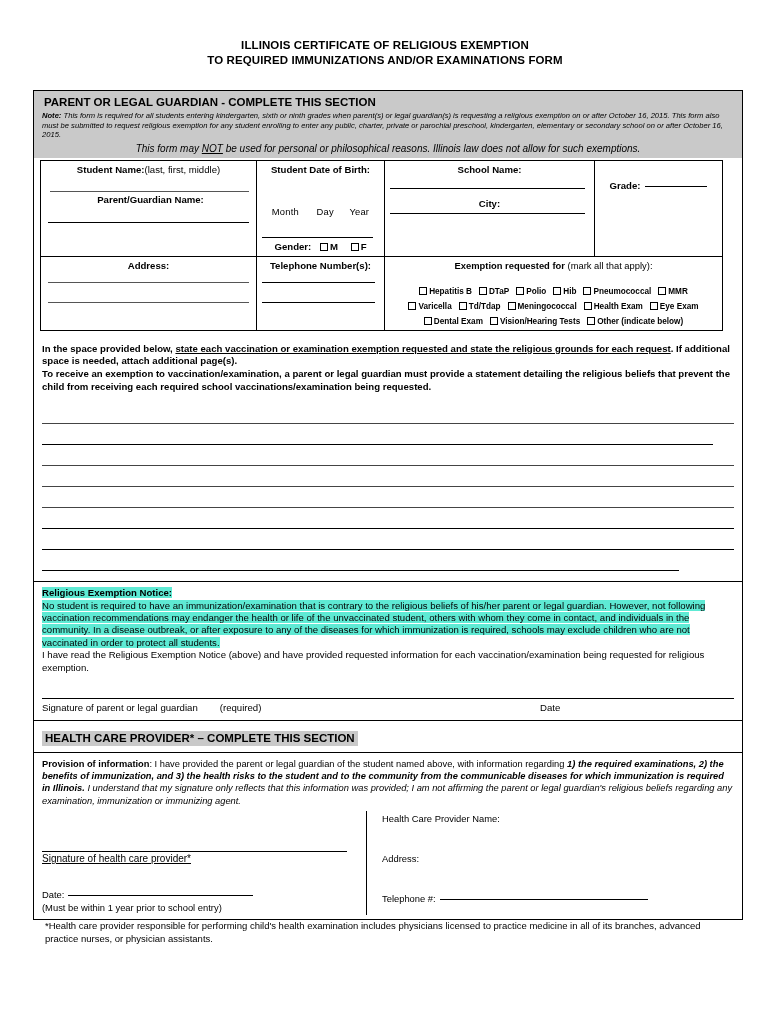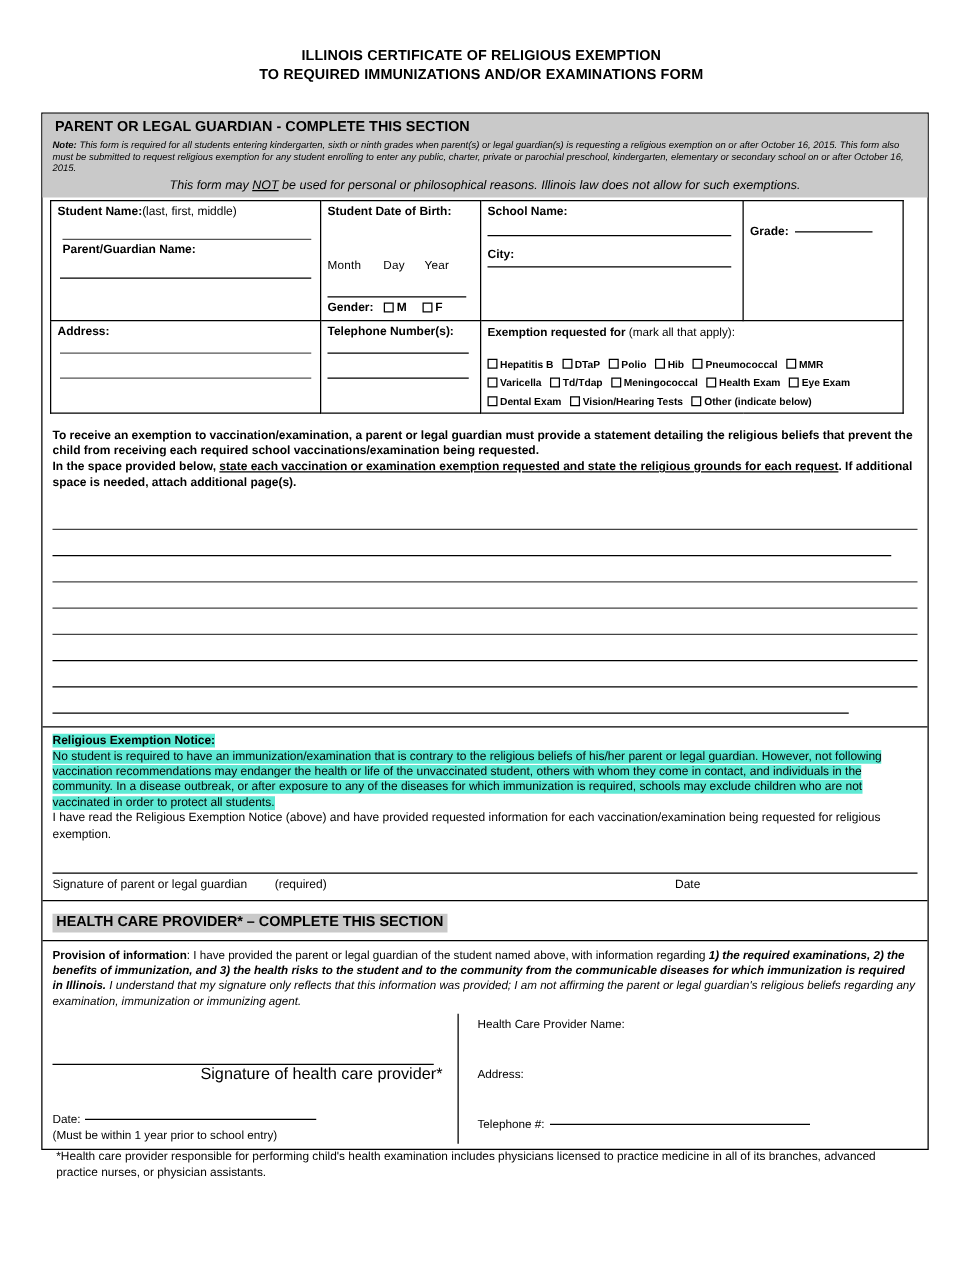--- a/index.html
+++ b/index.html
@@ -71,20 +71,21 @@
   .band-warn u { text-decoration: underline; }
 
   
   .student-wrap {
     padding: 2px 0 4px 6px;
   }
   .student-grid {
     width: 564px;
     border-collapse: collapse;
     table-layout: fixed;
+    text-align: center;
   }
   .student-grid td {
     border: 1px solid #000;
     vertical-align: top;
     padding: 3px 5px 4px 5px;
   }
   .lbl { font-weight: bold; font-size: 9.6px; }
   .lbl-n { font-weight: normal; font-size: 9.6px; }
 
   .rule {
@@ -201,21 +202,21 @@
     left: 324px;
     top: 0;
     bottom: 4px;
     width: 1px;
     background: #000;
   }
   .prov-left { position: absolute; left: 0; top: 0; width: 312px; }
   .prov-right { position: absolute; left: 340px; top: 0; right: 0; }
 
   .sig-prov-rule { border-bottom: 1px solid #000; margin-top: 40px; width: 305px; }
-  .sig-prov-lbl { font-size: 13px; padding-top: 1px; text-align: right; }
+  .sig-prov-lbl { font-size: 10px; text-decoration: underline; padding-top: 1px; }
 
   .date-row {
     margin-top: 24px;
     font-size: 9.4px;
     white-space: nowrap;
   }
   .date-row .ul {
     display: inline-block;
     width: 185px;
     border-bottom: 1px solid #000;
@@ -330,22 +331,22 @@
               <div class="exempt-row">
                 <span class="item"><span class="ck"></span><span>Dental Exam</span></span><span class="item"><span class="ck"></span><span>Vision/Hearing Tests</span></span><span class="item" style="margin-right:0"><span class="ck"></span><span>Other (indicate below)</span></span>
               </div>
             </td>
           </tr>
         </tbody>
       </table>
     </div>
 
     <div class="instr">
+      <div><span>In the space provided below, </span><u>state each vaccination or examination exemption requested and state the religious grounds for each request</u><span>.   If additional space is needed, attach additional page(s).</span></div>
       <div>To receive an exemption to vaccination/examination, a parent or legal guardian must provide a statement detailing the religious beliefs that prevent the child from receiving each required school vaccinations/examination being requested.</div>
-      <div><span>In the space provided below, </span><u>state each vaccination or examination exemption requested and state the religious grounds for each request</u><span>.   If additional space is needed, attach additional page(s).</span></div>
     </div>
 
     <div class="lines">
       <div class="wline grayish" style="width:100%"></div>
       <div class="wline" style="width:97%"></div>
       <div class="wline grayish" style="width:100%"></div>
       <div class="wline grayish" style="width:100%"></div>
       <div class="wline grayish" style="width:100%"></div>
       <div class="wline" style="width:100%"></div>
       <div class="wline" style="width:100%"></div>

